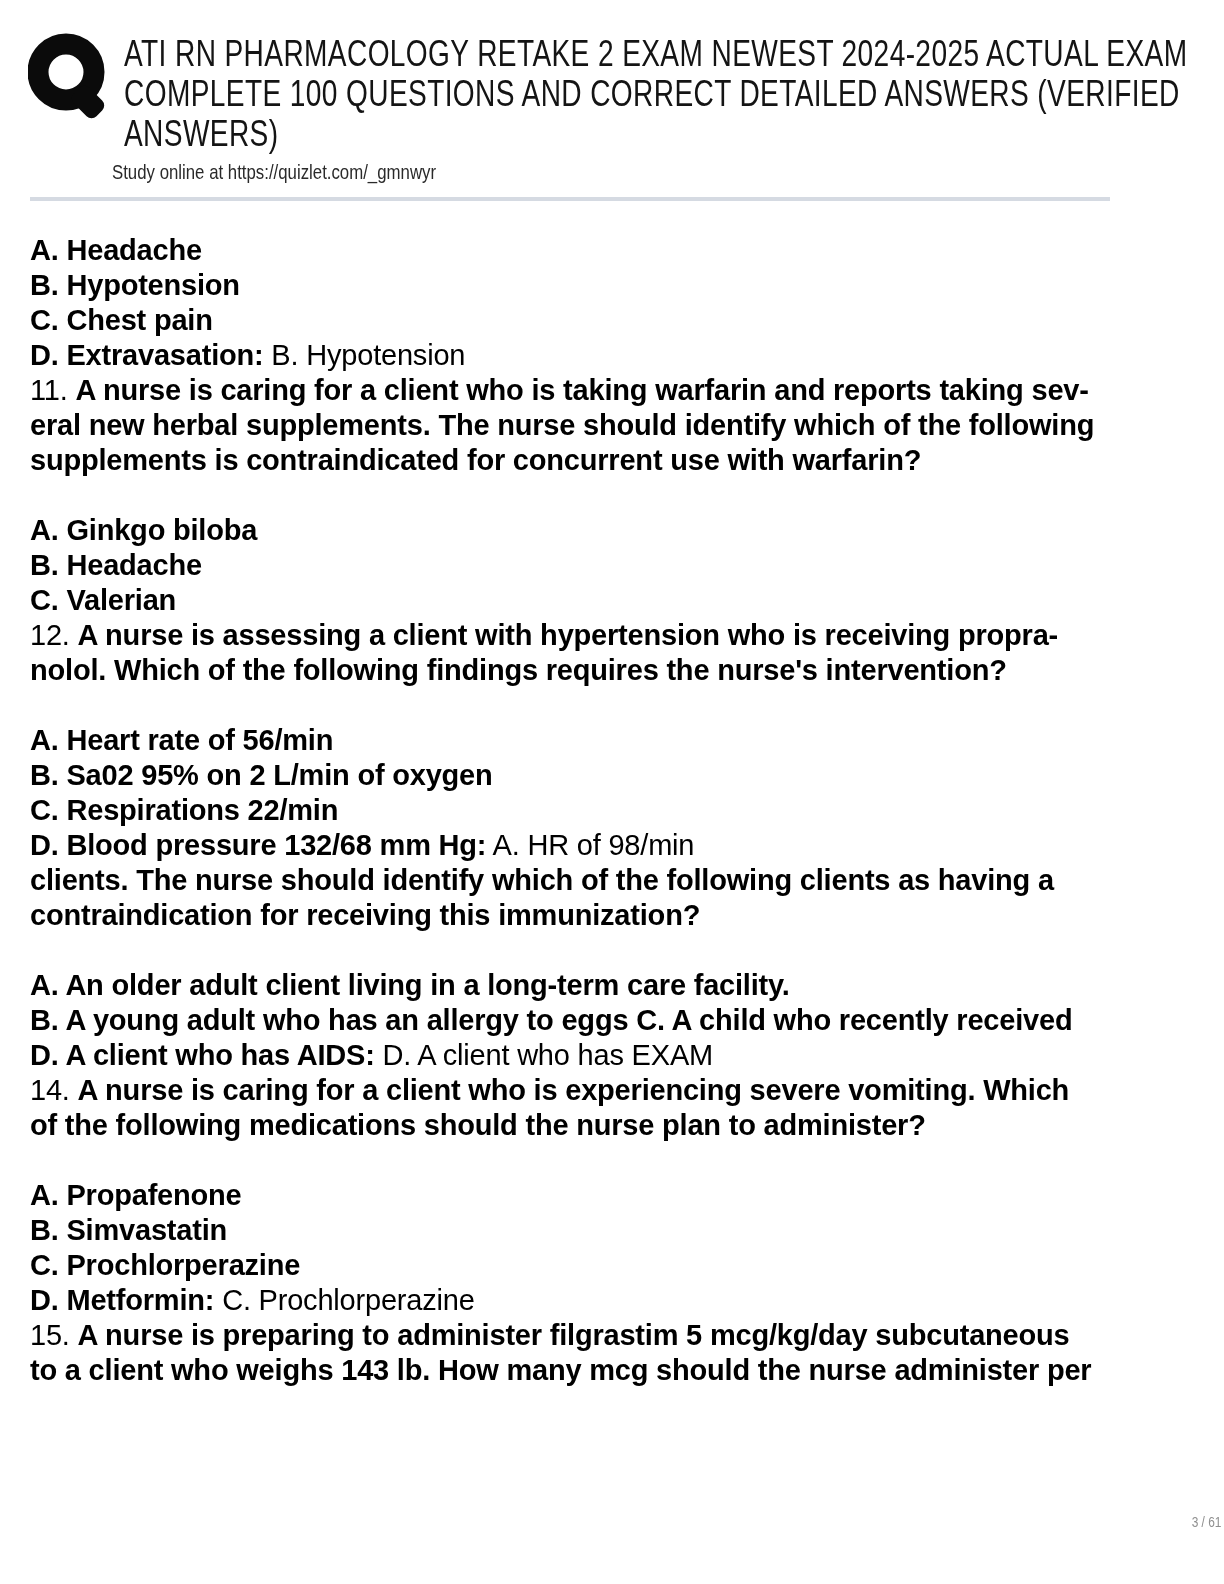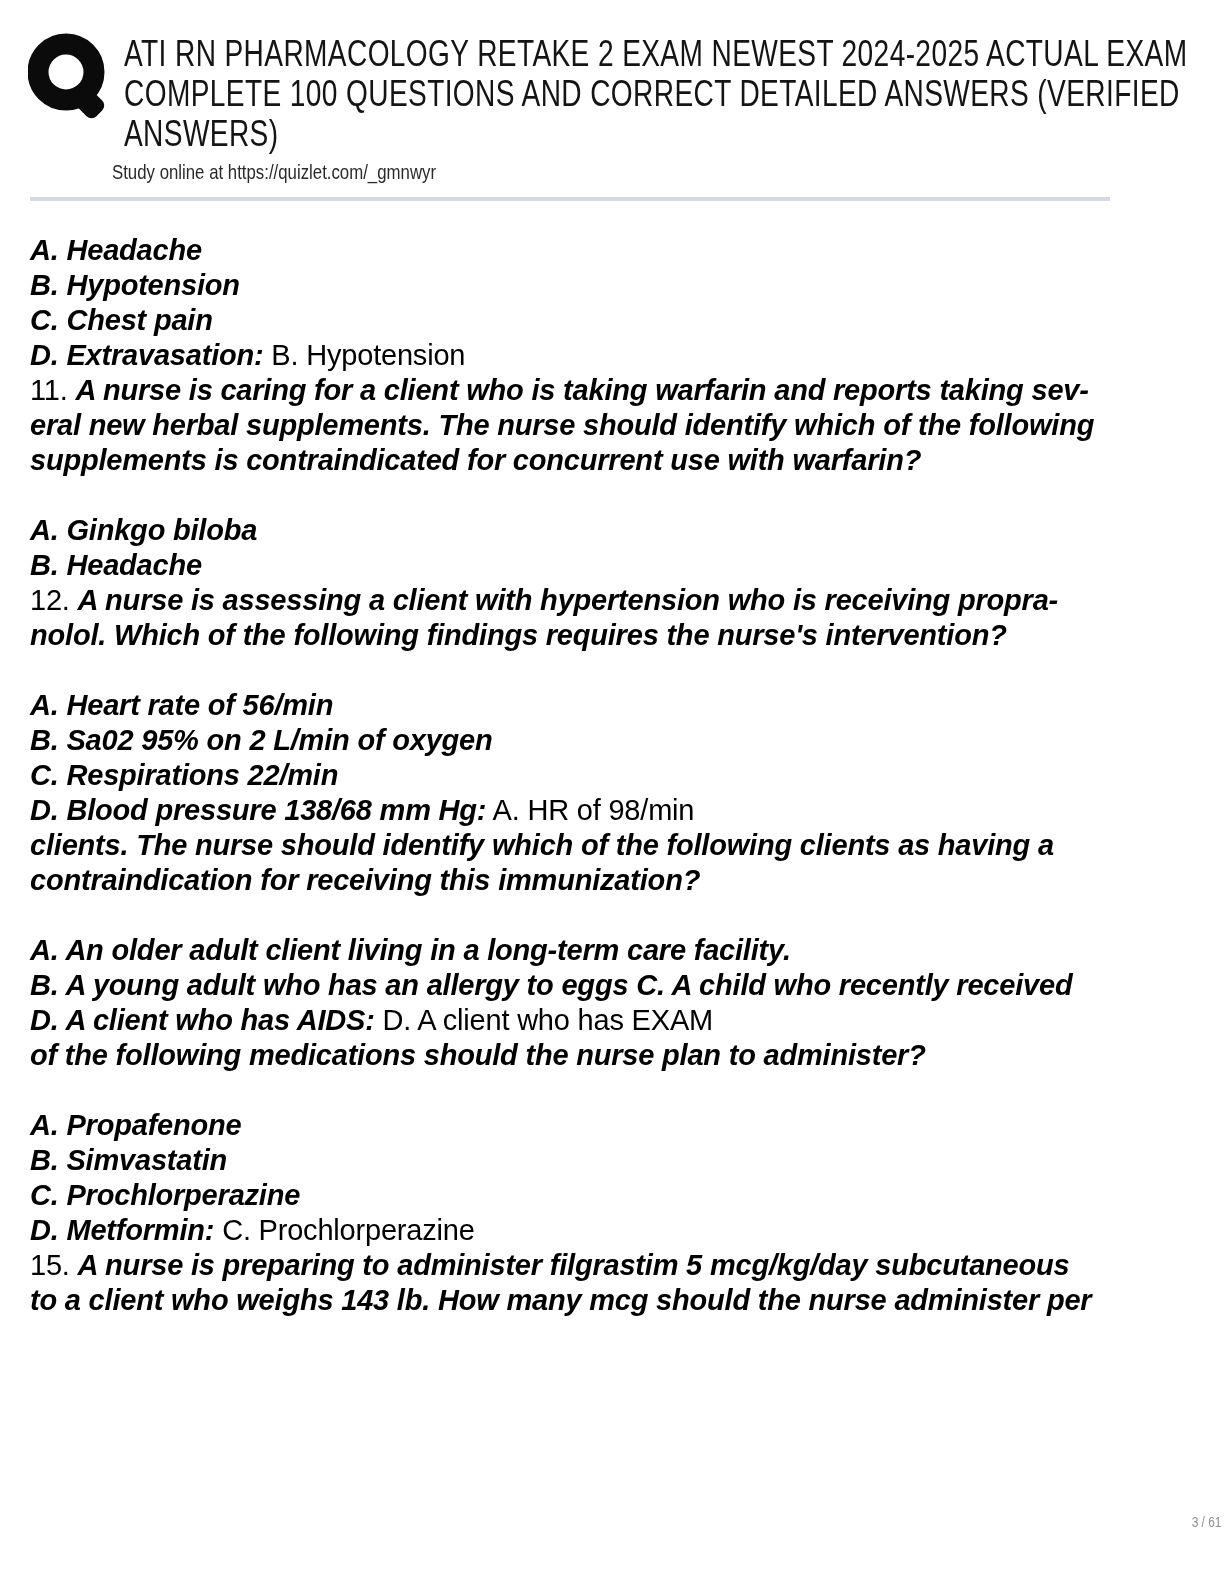--- a/index.html
+++ b/index.html
@@ -62,21 +62,21 @@
     left:30px; top:233px;
     width:1164px;
   }
   .line{
     height:35px;
     line-height:35px;
     white-space:nowrap;
     font-size:29px;
     letter-spacing:-0.2px;
   }
-  .seg.bold{font-weight:700;font-style:italic;}
+  .seg.bold{font-weight:700;}
   .seg.regular{font-weight:400;}
   
   .footer{
     position:absolute;
     left:0; top:1513px;
     width:100%;
     text-align:right;
   }
   .footer span{
     display:inline-block;
@@ -110,33 +110,35 @@
       <div class="line"><span class="seg bold">A. Headache</span></div>
       <div class="line"><span class="seg bold">B. Hypotension</span></div>
       <div class="line"><span class="seg bold">C. Chest pain</span></div>
       <div class="line"><span class="seg bold">D. Extravasation:</span><span class="seg regular"> B. Hypotension</span></div>
       <div class="line"><span class="seg regular">11. </span><span class="seg bold">A nurse is caring for a client who is taking warfarin and reports taking sev-</span></div>
       <div class="line"><span class="seg bold">eral new herbal supplements. The nurse should identify which of the following</span></div>
       <div class="line"><span class="seg bold">supplements is contraindicated for concurrent use with warfarin?</span></div>
       <div class="line"></div>
       <div class="line"><span class="seg bold">A. Ginkgo biloba</span></div>
       <div class="line"><span class="seg bold">B. Headache</span></div>
+      <div class="line"><span class="seg bold">C. Valerian</span></div>
       <div class="line"><span class="seg regular">12. </span><span class="seg bold">A nurse is assessing a client with hypertension who is receiving propra-</span></div>
       <div class="line"><span class="seg bold">nolol. Which of the following findings requires the nurse's intervention?</span></div>
       <div class="line"></div>
       <div class="line"><span class="seg bold">A. Heart rate of 56/min</span></div>
       <div class="line"><span class="seg bold">B. Sa02 95% on 2 L/min of oxygen</span></div>
       <div class="line"><span class="seg bold">C. Respirations 22/min</span></div>
-      <div class="line"><span class="seg bold">D. Blood pressure 138/68 mm Hg:</span><span class="seg regular"> A. HR of 98/min</span></div>
+      <div class="line"><span class="seg bold">D. Blood pressure 132/68 mm Hg:</span><span class="seg regular"> A. HR of 98/min</span></div>
       <div class="line"><span class="seg bold">clients. The nurse should identify which of the following clients as having a</span></div>
       <div class="line"><span class="seg bold">contraindication for receiving this immunization?</span></div>
       <div class="line"></div>
       <div class="line"><span class="seg bold">A. An older adult client living in a long-term care facility.</span></div>
       <div class="line"><span class="seg bold">B. A young adult who has an allergy to eggs C. A child who recently received</span></div>
       <div class="line"><span class="seg bold">D. A client who has AIDS:</span><span class="seg regular"> D. A client who has EXAM</span></div>
+      <div class="line"><span class="seg regular">14. </span><span class="seg bold">A nurse is caring for a client who is experiencing severe vomiting. Which</span></div>
       <div class="line"><span class="seg bold">of the following medications should the nurse plan to administer?</span></div>
       <div class="line"></div>
       <div class="line"><span class="seg bold">A. Propafenone</span></div>
       <div class="line"><span class="seg bold">B. Simvastatin</span></div>
       <div class="line"><span class="seg bold">C. Prochlorperazine</span></div>
       <div class="line"><span class="seg bold">D. Metformin:</span><span class="seg regular"> C. Prochlorperazine</span></div>
       <div class="line"><span class="seg regular">15. </span><span class="seg bold">A nurse is preparing to administer filgrastim 5 mcg/kg/day subcutaneous</span></div>
       <div class="line"><span class="seg bold">to a client who weighs 143 lb. How many mcg should the nurse administer per</span></div>
     </div>
 

